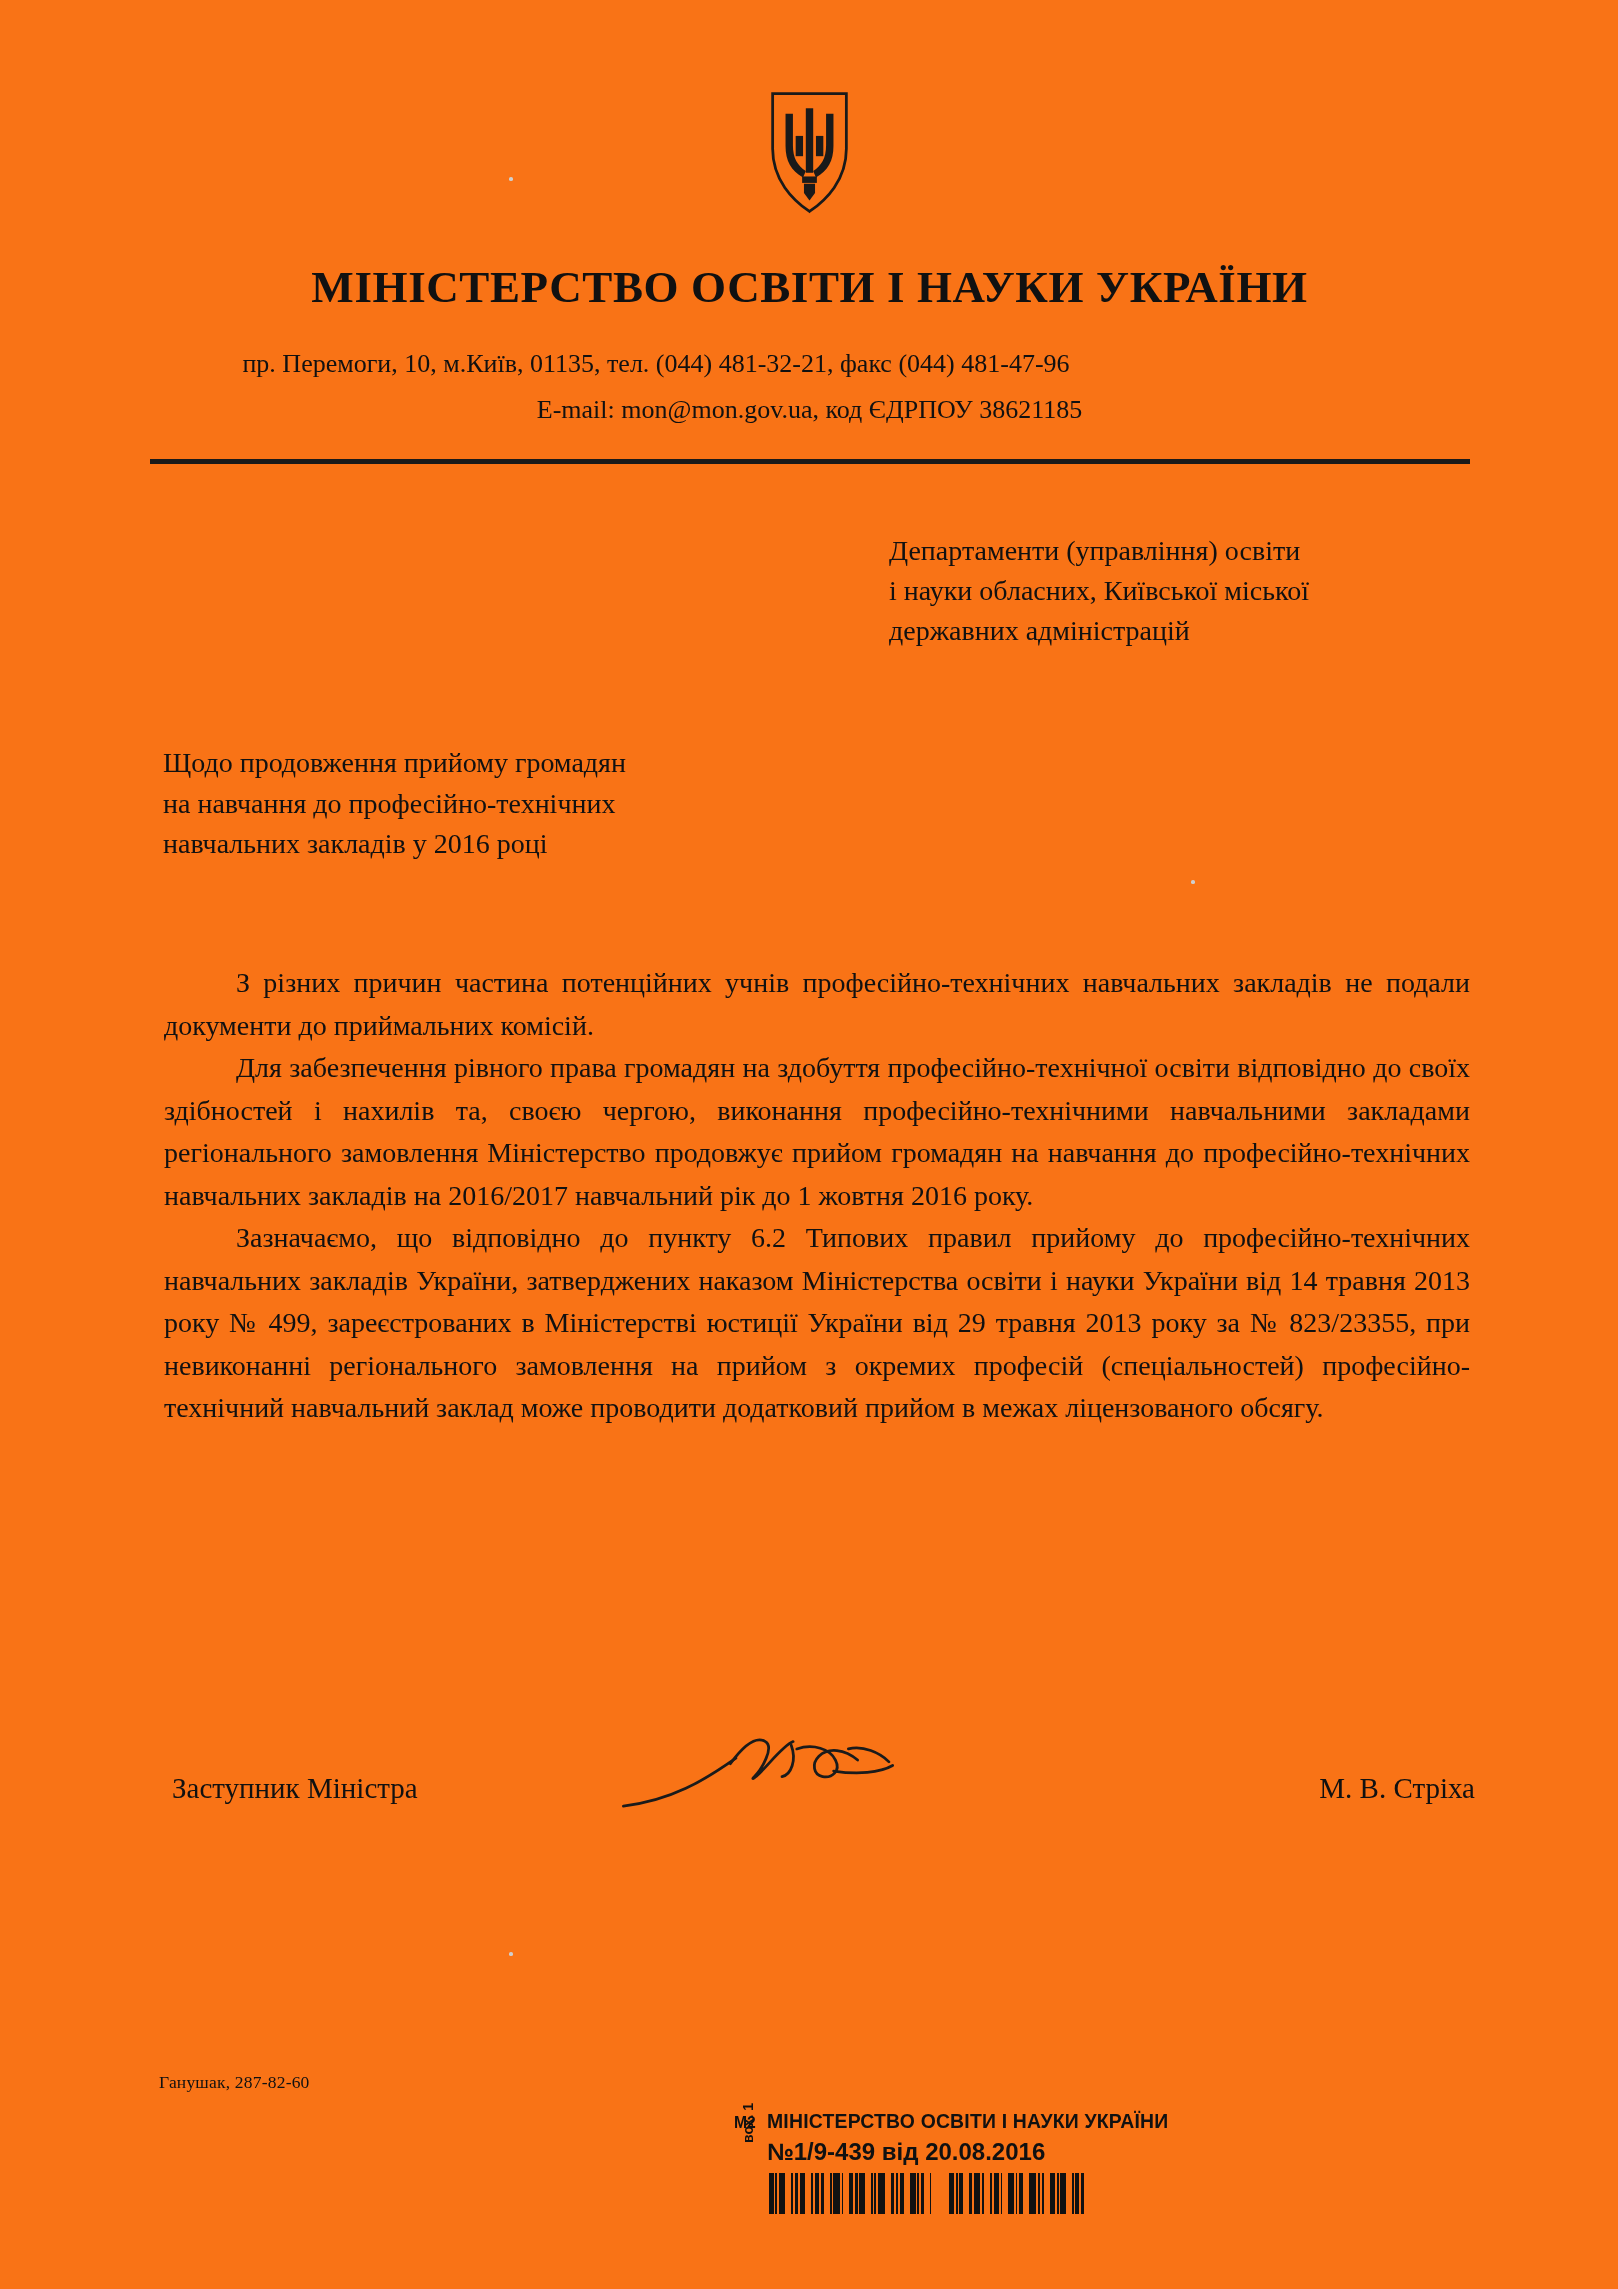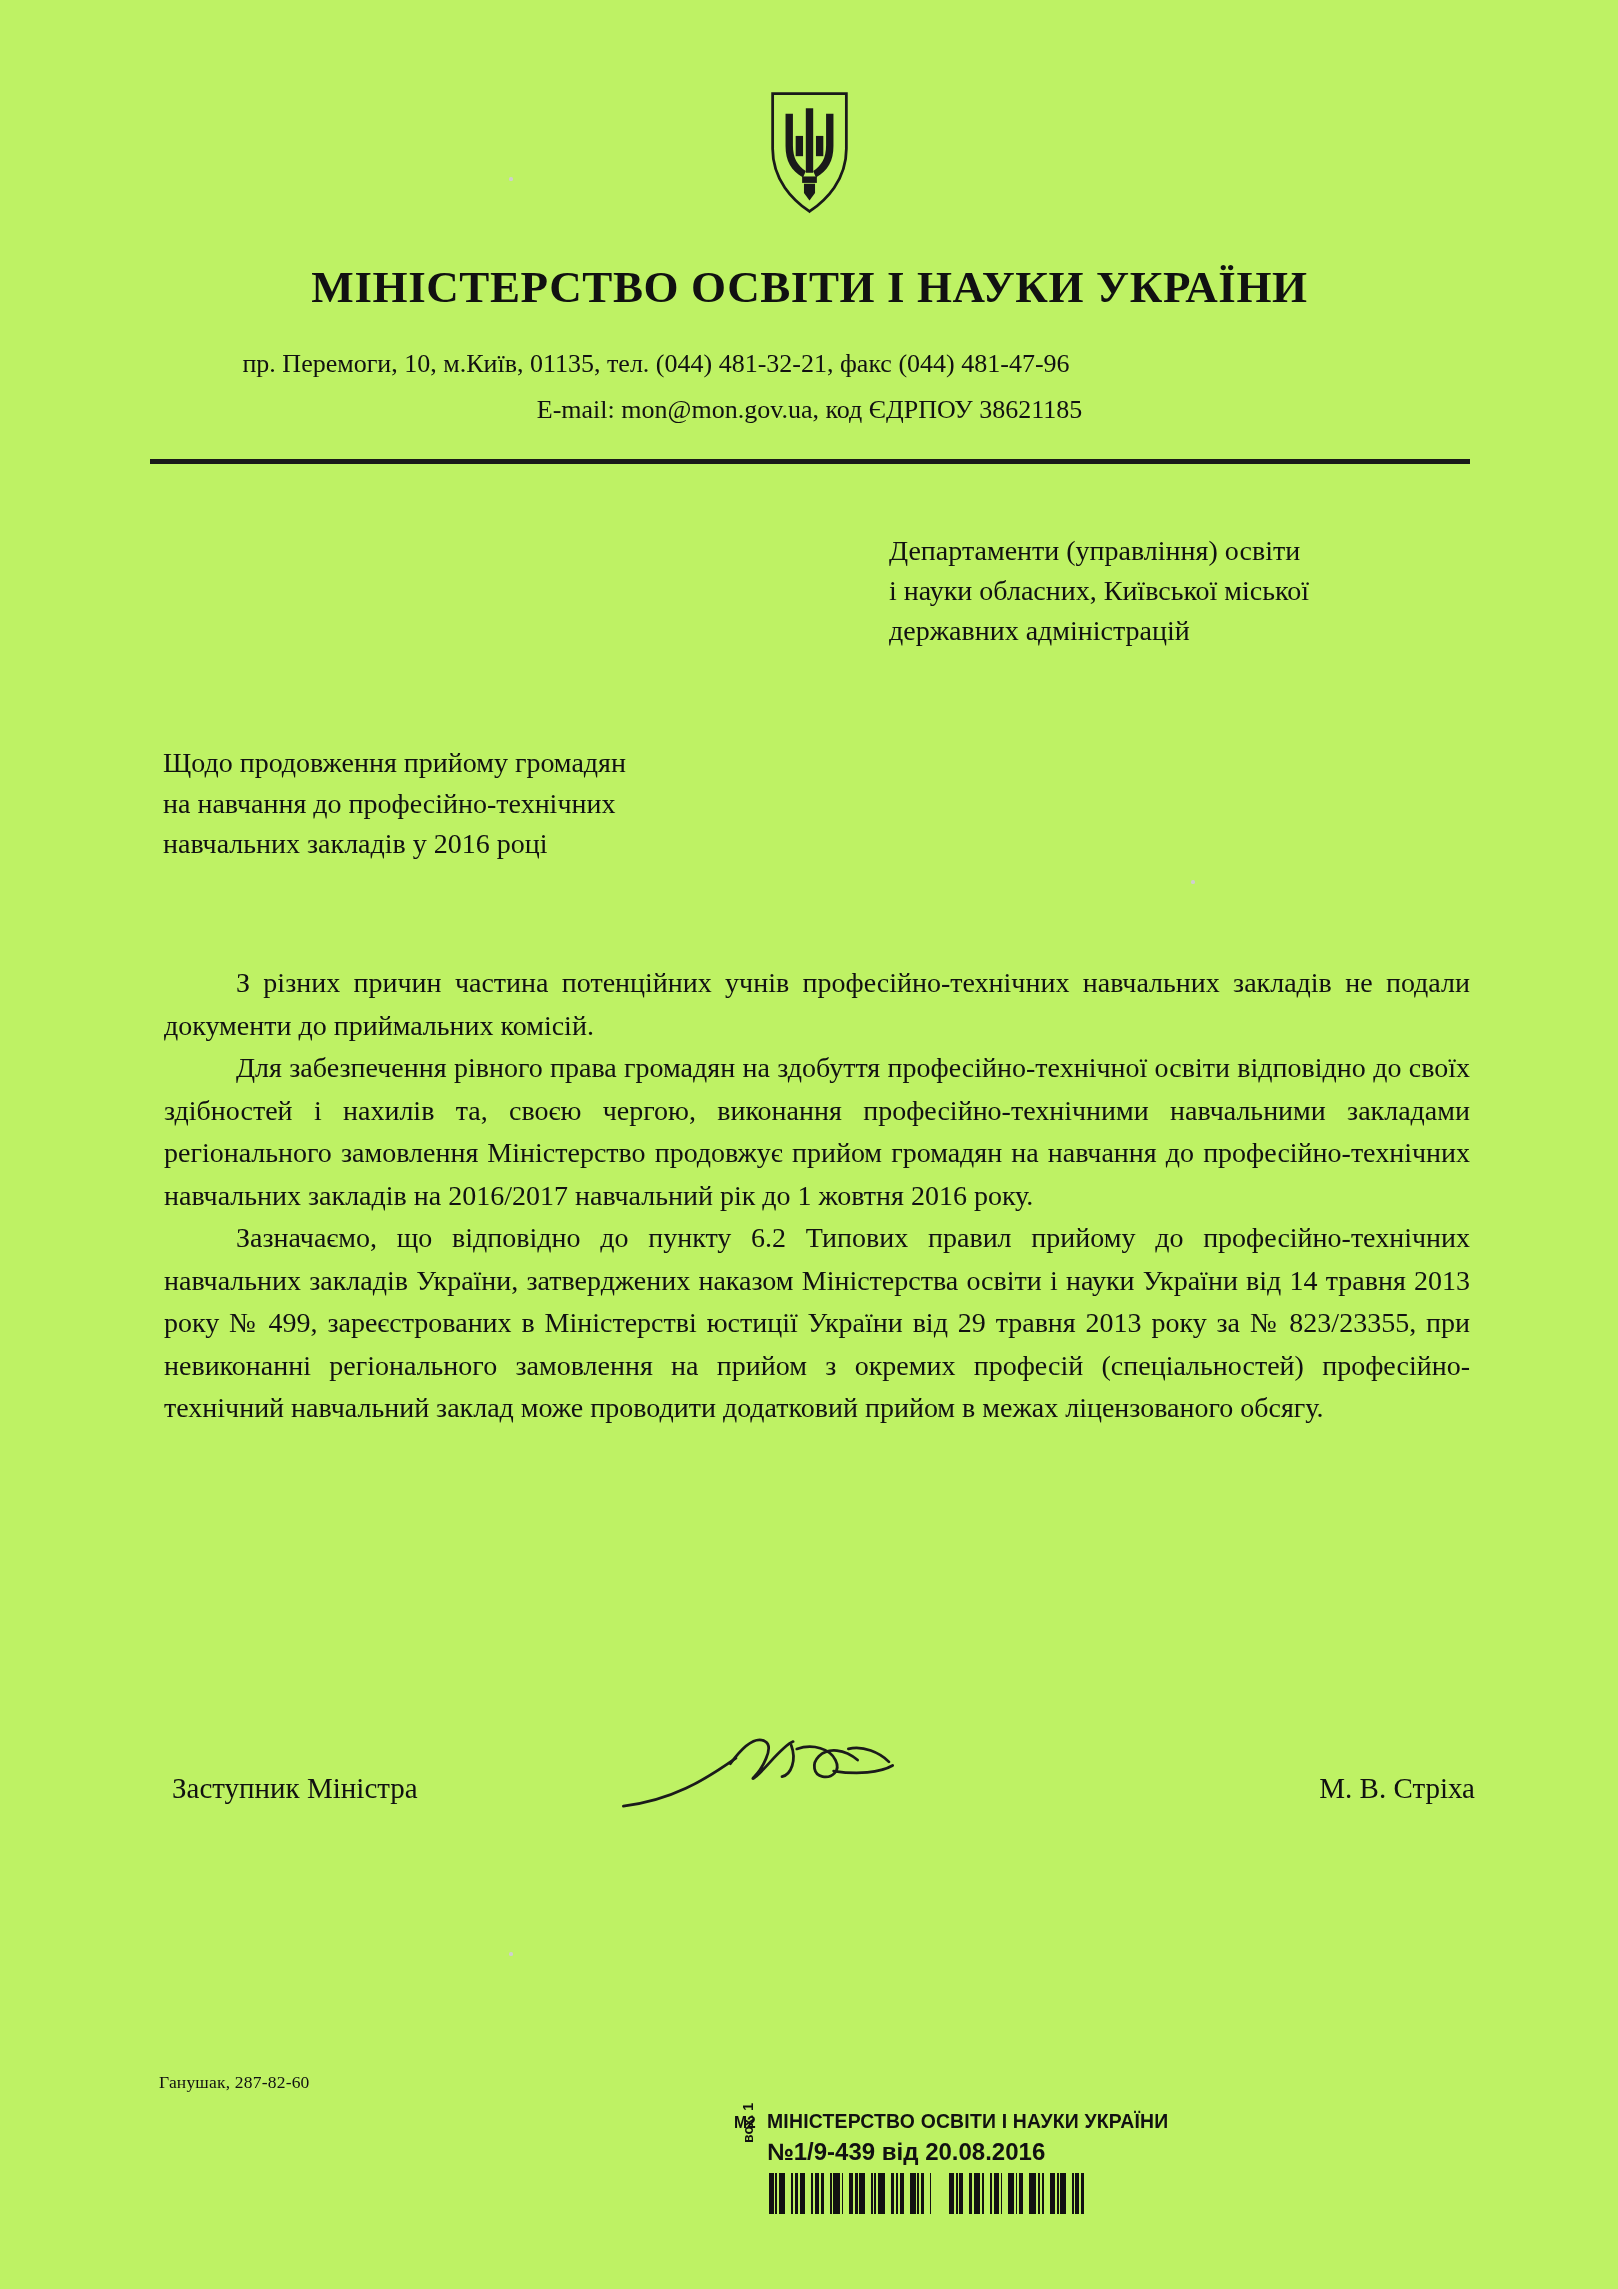--- a/index.html
+++ b/index.html
@@ -14,21 +14,21 @@
     font-family: "Liberation Serif", serif;
     color: #111;
     overflow: hidden;
   }
 
   .page {
     position: absolute;
     top: 0; left: 0;
     width: 1619px;
     height: 2290px;
-    background: #bef264;
+    background: #f97316;
   }
 
   
   .emblem-wrap {
     position: absolute;
     top: 88px;
     left: 0;
     width: 1619px;
     text-align: center;
   }

